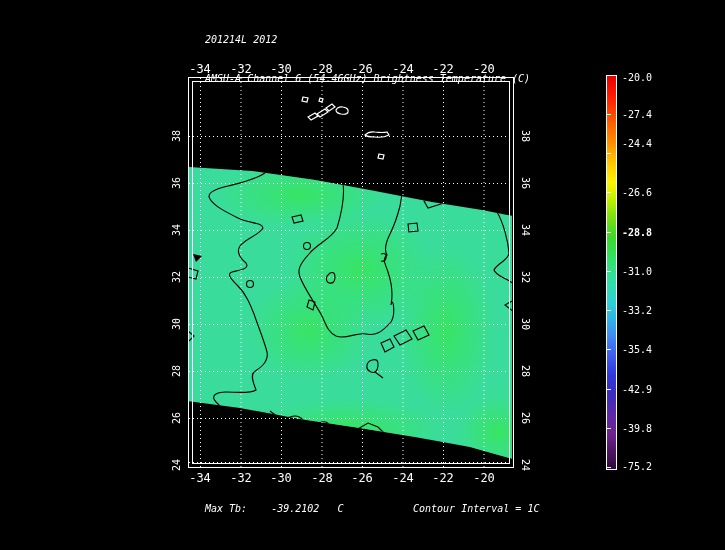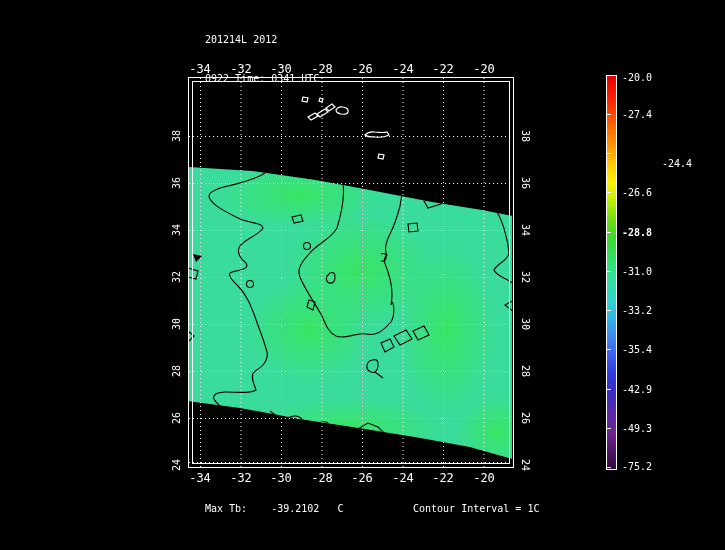--- a/index.html
+++ b/index.html
@@ -1,19 +1,19 @@
 <!DOCTYPE html>
 <html><head>
 <meta charset="utf-8">
 <style>
   html,body{margin:0;padding:0;background:#000;}
   body{position:relative;width:725px;height:550px;overflow:hidden;
        font-family:"DejaVu Sans Mono","Liberation Mono",monospace;color:#fff;}
   .abs{position:absolute;}
-  .t10{font-size:10px;line-height:13px;white-space:pre;}
+  .t10{font-size:10px;line-height:13px;white-space:pre;font-style:italic;}
   .lonlab{position:absolute;font-size:12px;transform:translateX(-50%);white-space:pre;}
   .latlab-l{position:absolute;font-size:10px;transform:translate(-50%,-50%) rotate(-90deg);white-space:pre;}
   .latlab-r{position:absolute;font-size:10px;transform:translate(-50%,-50%) rotate(90deg);white-space:pre;}
   .cblab{position:absolute;left:622px;font-size:10px;transform:translateY(-50%);white-space:pre;}
   #colorbar{position:absolute;left:606px;top:75px;width:9px;height:393px;border:1px solid #fff;
     background:linear-gradient(to bottom,
       #e60000 0%,#ff1a00 5%,#ff5500 11%,#ff9900 18%,#ffd000 23%,#fff200 27%,
       #c8f000 31%,#7ae010 36%,#3cd82a 41%,#31e060 46%,#30e18f 50%,#2fdcb4 54%,
       #2fcfd8 58%,#2fb3e8 62%,#3f8cf4 66%,#3f5ef0 71%,#3038dd 76%,#3c2cc0 81%,
       #5c28a8 86%,#6e2390 91%,#531668 95%,#2e0a38 100%);}
@@ -120,21 +120,21 @@
     <line x1="607" y1="310.5" x2="611" y2="310.5"></line>
       <line x1="607" y1="349.5" x2="611" y2="349.5"></line>
     <line x1="607" y1="389.5" x2="611" y2="389.5"></line>
       <line x1="607" y1="428.5" x2="611" y2="428.5"></line>
     <line x1="607" y1="467.5" x2="611" y2="467.5"></line>
   </g>
 </svg>
 
 <div class="abs txt t10" style="left:205px;top:7px;">
   <div>201214L 2012</div>
-  <div>0922 Time: 0341 UTC</div>
+  <div>AMSU-A Channel 6 (54.46GHz) Brightness Temperature (C)</div>
 </div>
 
 <div class="lonlab txt" style="left:200px;top:62px;">-34</div>
 <div class="lonlab txt" style="left:241px;top:62px;">-32</div>
 <div class="lonlab txt" style="left:281px;top:62px;">-30</div>
 <div class="lonlab txt" style="left:322px;top:62px;">-28</div>
 <div class="lonlab txt" style="left:362px;top:62px;">-26</div>
 <div class="lonlab txt" style="left:403px;top:62px;">-24</div>
 <div class="lonlab txt" style="left:443px;top:62px;">-22</div>
 <div class="lonlab txt" style="left:484px;top:62px;">-20</div>
@@ -162,24 +162,24 @@
 <div class="latlab-r txt" style="left:525px;top:230px;">34</div>
 <div class="latlab-r txt" style="left:525px;top:277px;">32</div>
 <div class="latlab-r txt" style="left:525px;top:324px;">30</div>
 <div class="latlab-r txt" style="left:525px;top:371px;">28</div>
 <div class="latlab-r txt" style="left:525px;top:418px;">26</div>
 <div class="latlab-r txt" style="left:525px;top:465px;">24</div>
 
 <div id="colorbar"></div>
 <div class="cblab txt" style="top:77px;">-20.0</div>
 <div class="cblab txt" style="top:114px;">-27.4</div>
-<div class="cblab txt" style="top:163px;margin-left:40px;">-24.4</div>
+<div class="cblab txt" style="top:143px;">-24.4</div>
 <div class="cblab txt" style="top:192px;">-26.6</div>
 <div class="cblab txt" style="top:232px;font-weight:bold;">-28.8</div>
 <div class="cblab txt" style="top:271px;">-31.0</div>
 <div class="cblab txt" style="top:310px;">-33.2</div>
 <div class="cblab txt" style="top:349px;">-35.4</div>
 <div class="cblab txt" style="top:389px;">-42.9</div>
-<div class="cblab txt" style="top:428px;">-49.3</div>
+<div class="cblab txt" style="top:428px;">-39.8</div>
 <div class="cblab txt" style="top:466px;">-75.2</div>
 
 <div class="abs txt t10" style="left:205px;top:502px;">Max Tb:    -39.2102   C</div>
 <div class="abs txt t10" style="left:413px;top:502px;">Contour Interval = 1C</div>
 
 </body></html>

